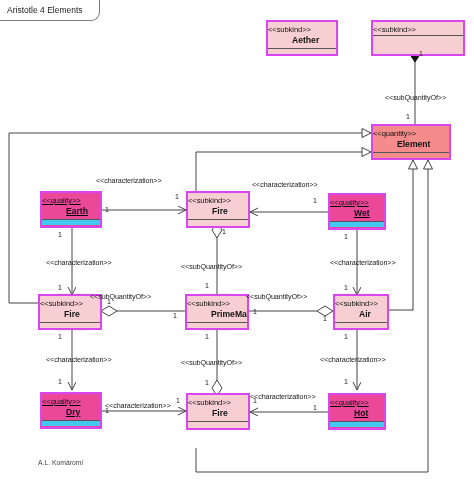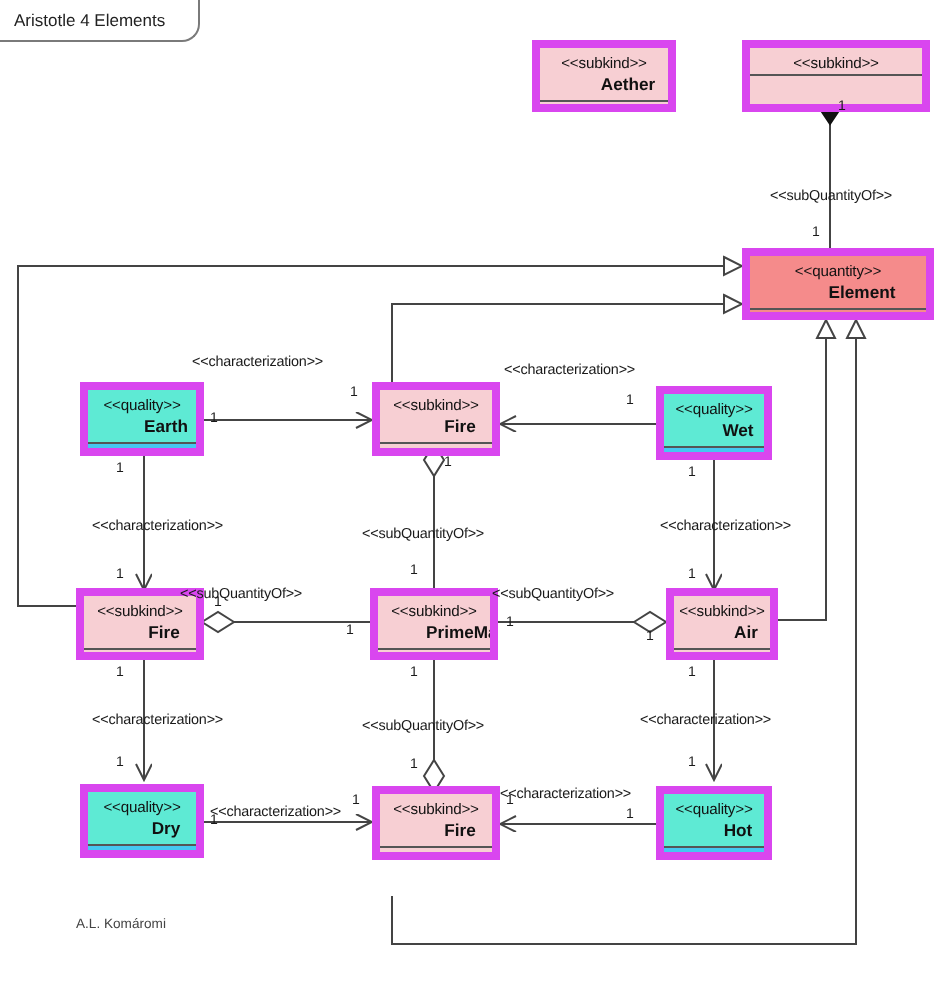--- a/index.html
+++ b/index.html
@@ -12,30 +12,30 @@
       border:1px solid #7a7a7a;border-left:none;border-top:none;
       background:#fff;font-size:8.5px;color:#222;
       display:flex;align-items:center;padding-left:7px;box-sizing:border-box;
       border-bottom-right-radius:9px;}
   #title-tab span{white-space:nowrap;text-align:center;}
 
   
   #wires{position:absolute;left:0;top:0;width:474px;height:491px;}
 
   
-  .cls{position:absolute;box-sizing:border-box;border:4px solid #d946ef;
-       text-align:center;overflow:hidden;}
+  .cls{position:absolute;box-sizing:border-box;border:2px solid #d946ef;
+       text-align:left;overflow:hidden;}
   .cls .hd{display:block;font-size:7.6px;line-height:10px;padding-top:3px;
        color:#111;letter-spacing:-.1px;}
   .cls .nm{display:block;font-size:8.6px;font-weight:bold;line-height:11px;
        padding-bottom:2px;color:#111;padding-left:24px;}
   .cls .sep{border-top:1px solid #555;height:5px;}
   .pink{background:#f7cfd3;}
   .pink .sep{background:#f7cfd3;}
-  .blue{background:#5eead4;}
+  .blue{background:#ec4899;text-decoration:underline;}
   .blue .sep{background:#45c8f0;}
   .red{background:#f58b8b;}
   .red .sep{background:#f58b8b;}
 
   
   .lbl{position:absolute;font-size:7.2px;color:#1a1a1a;white-space:nowrap;
        letter-spacing:-.1px;}
   .mult{position:absolute;font-size:7px;color:#1a1a1a;white-space:nowrap;}
   #signature{position:absolute;left:38px;top:459px;font-size:6.8px;color:#444;}
 </style>
@@ -106,21 +106,21 @@
     <span class="hd">&lt;&lt;subkind&gt;&gt;</span>
     <span class="nm">Aether</span>
     <div class="sep"></div>
   </div>
 
   <div class="cls pink" style="left:371px;top:20px;width:94px;height:36px;">
     <span class="hd">&lt;&lt;subkind&gt;&gt;</span>
     <div class="sep"></div>
   </div>
 
-  <div class="cls red" style="left:371px;top:124px;width:96px;height:36px;">
+  <div class="cls red" style="left:371px;top:124px;width:80px;height:36px;">
     <span class="hd">&lt;&lt;quantity&gt;&gt;</span>
     <span class="nm">Element</span>
     <div class="sep"></div>
   </div>
 
   <div class="cls blue" style="left:40px;top:191px;width:62px;height:37px;">
     <span class="hd">&lt;&lt;quality&gt;&gt;</span>
     <span class="nm">Earth</span>
     <div class="sep"></div>
   </div>

